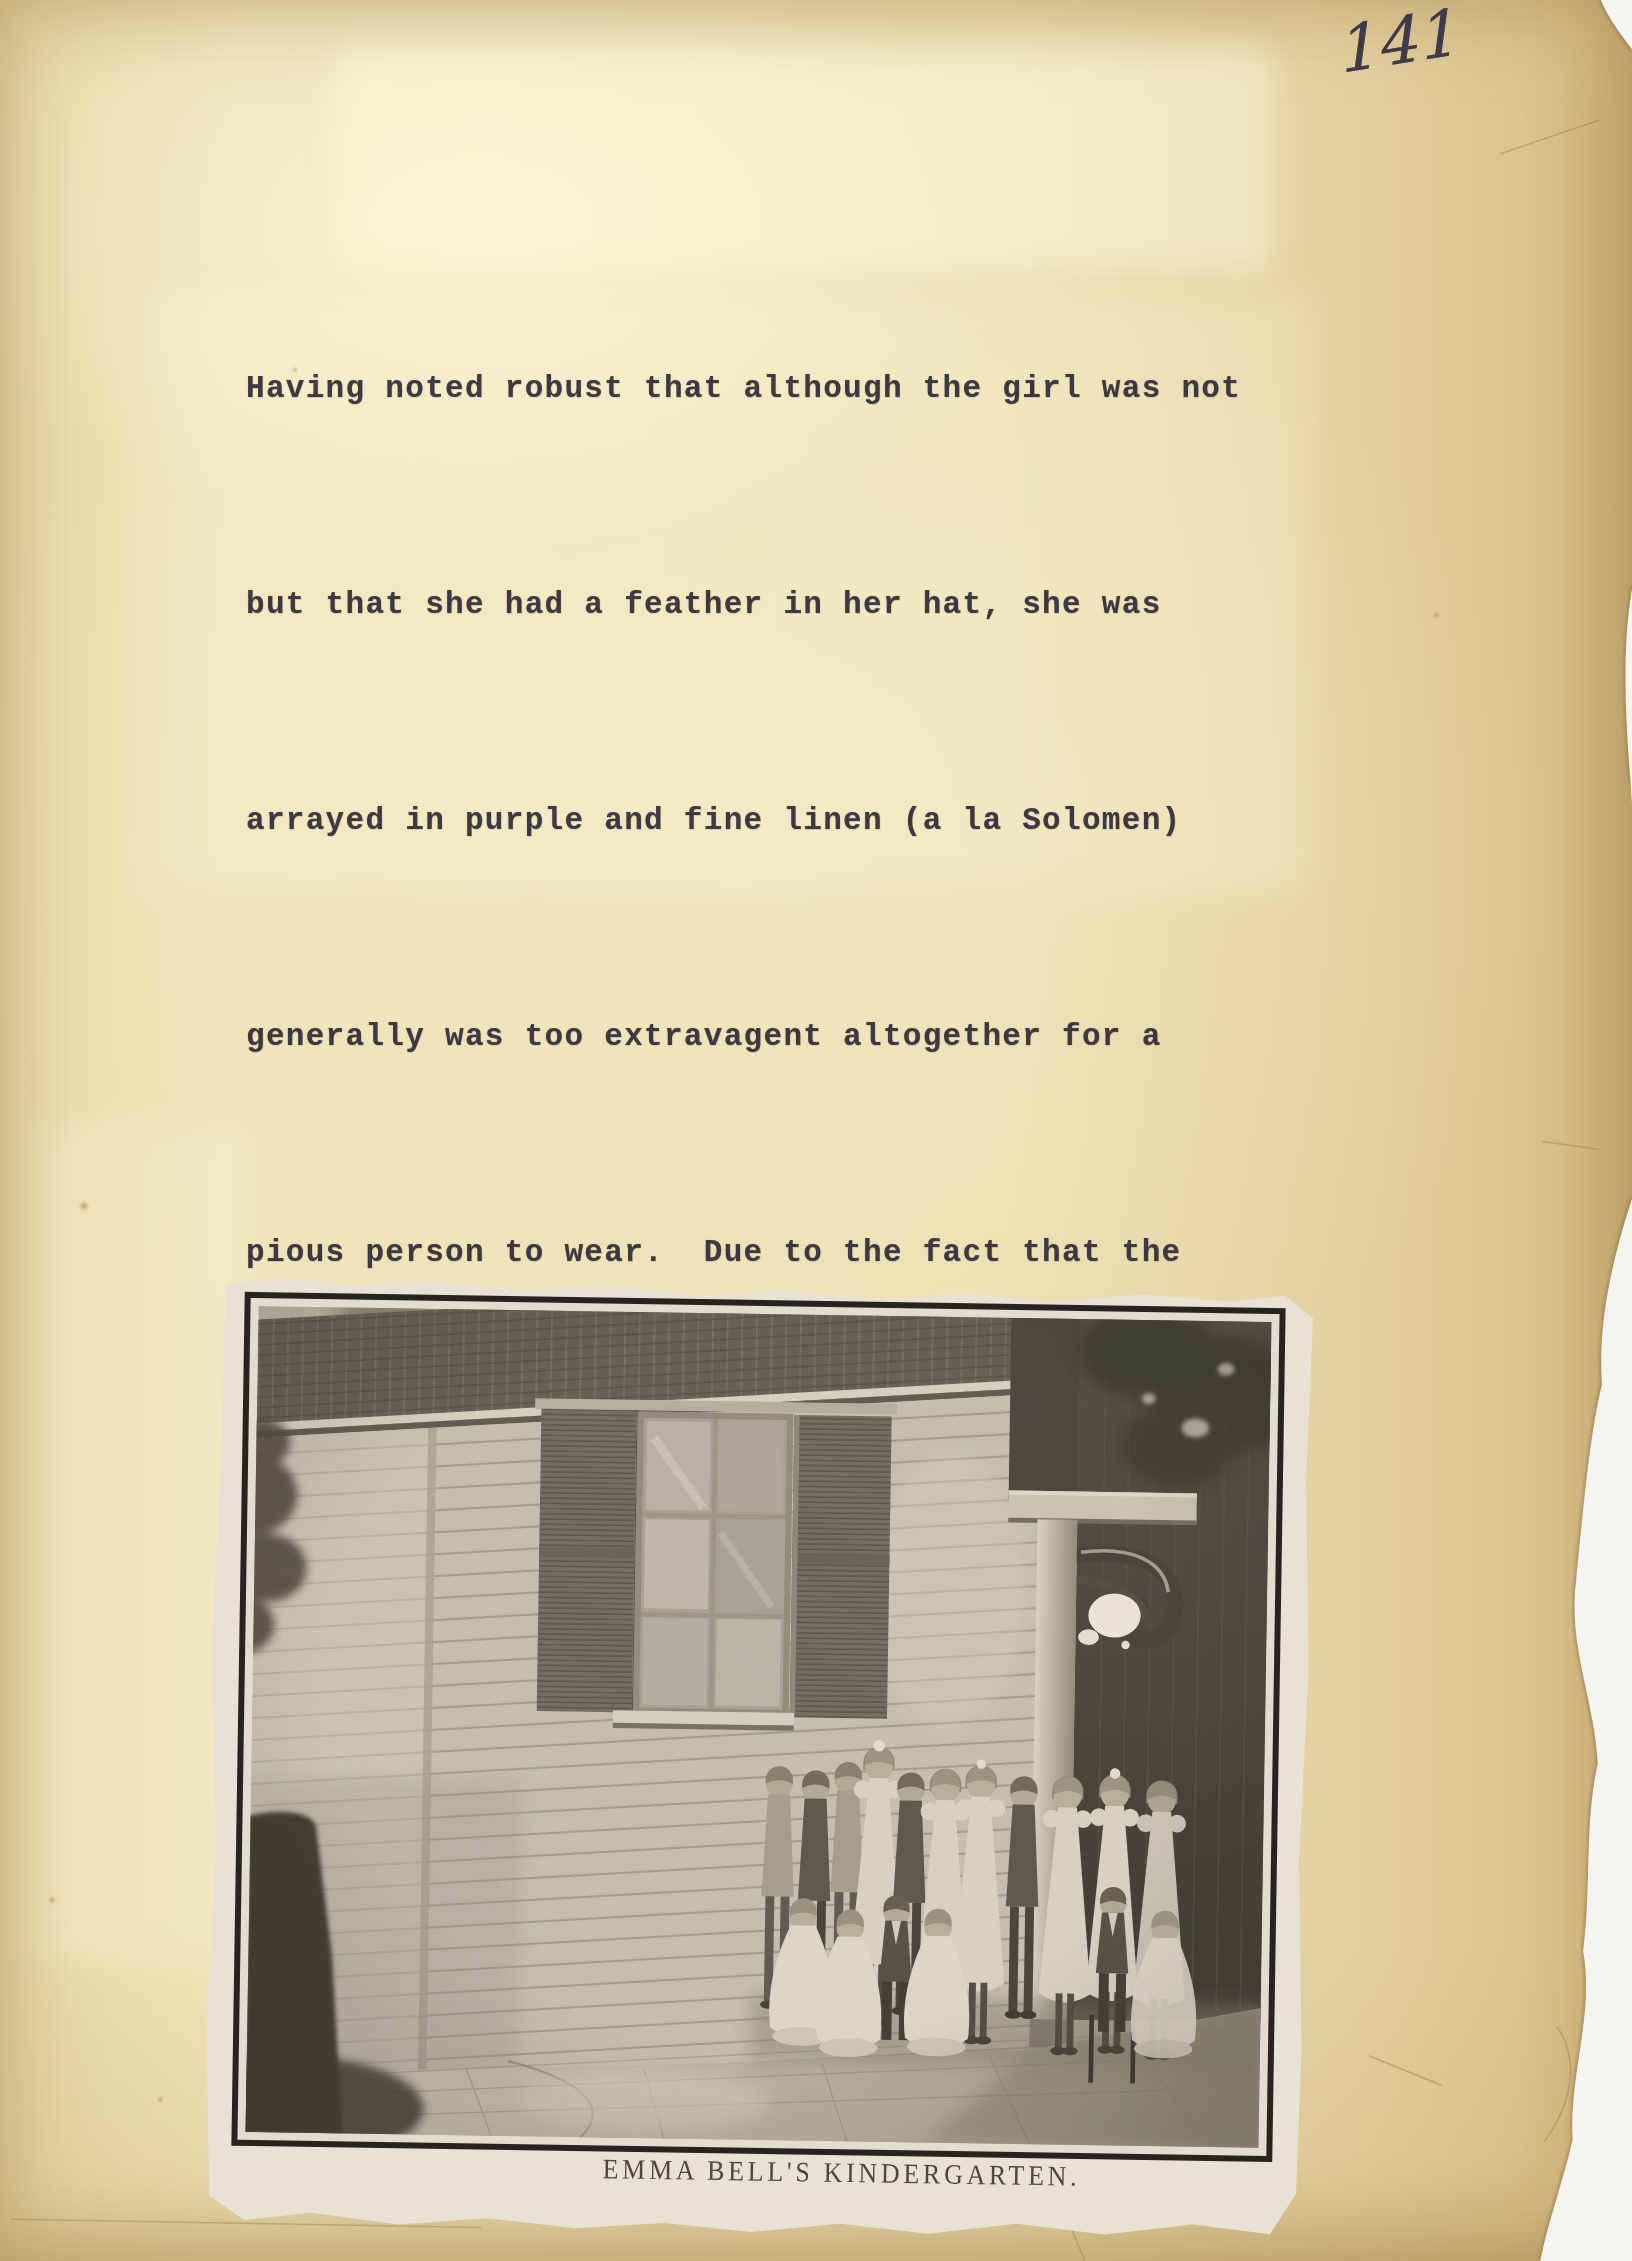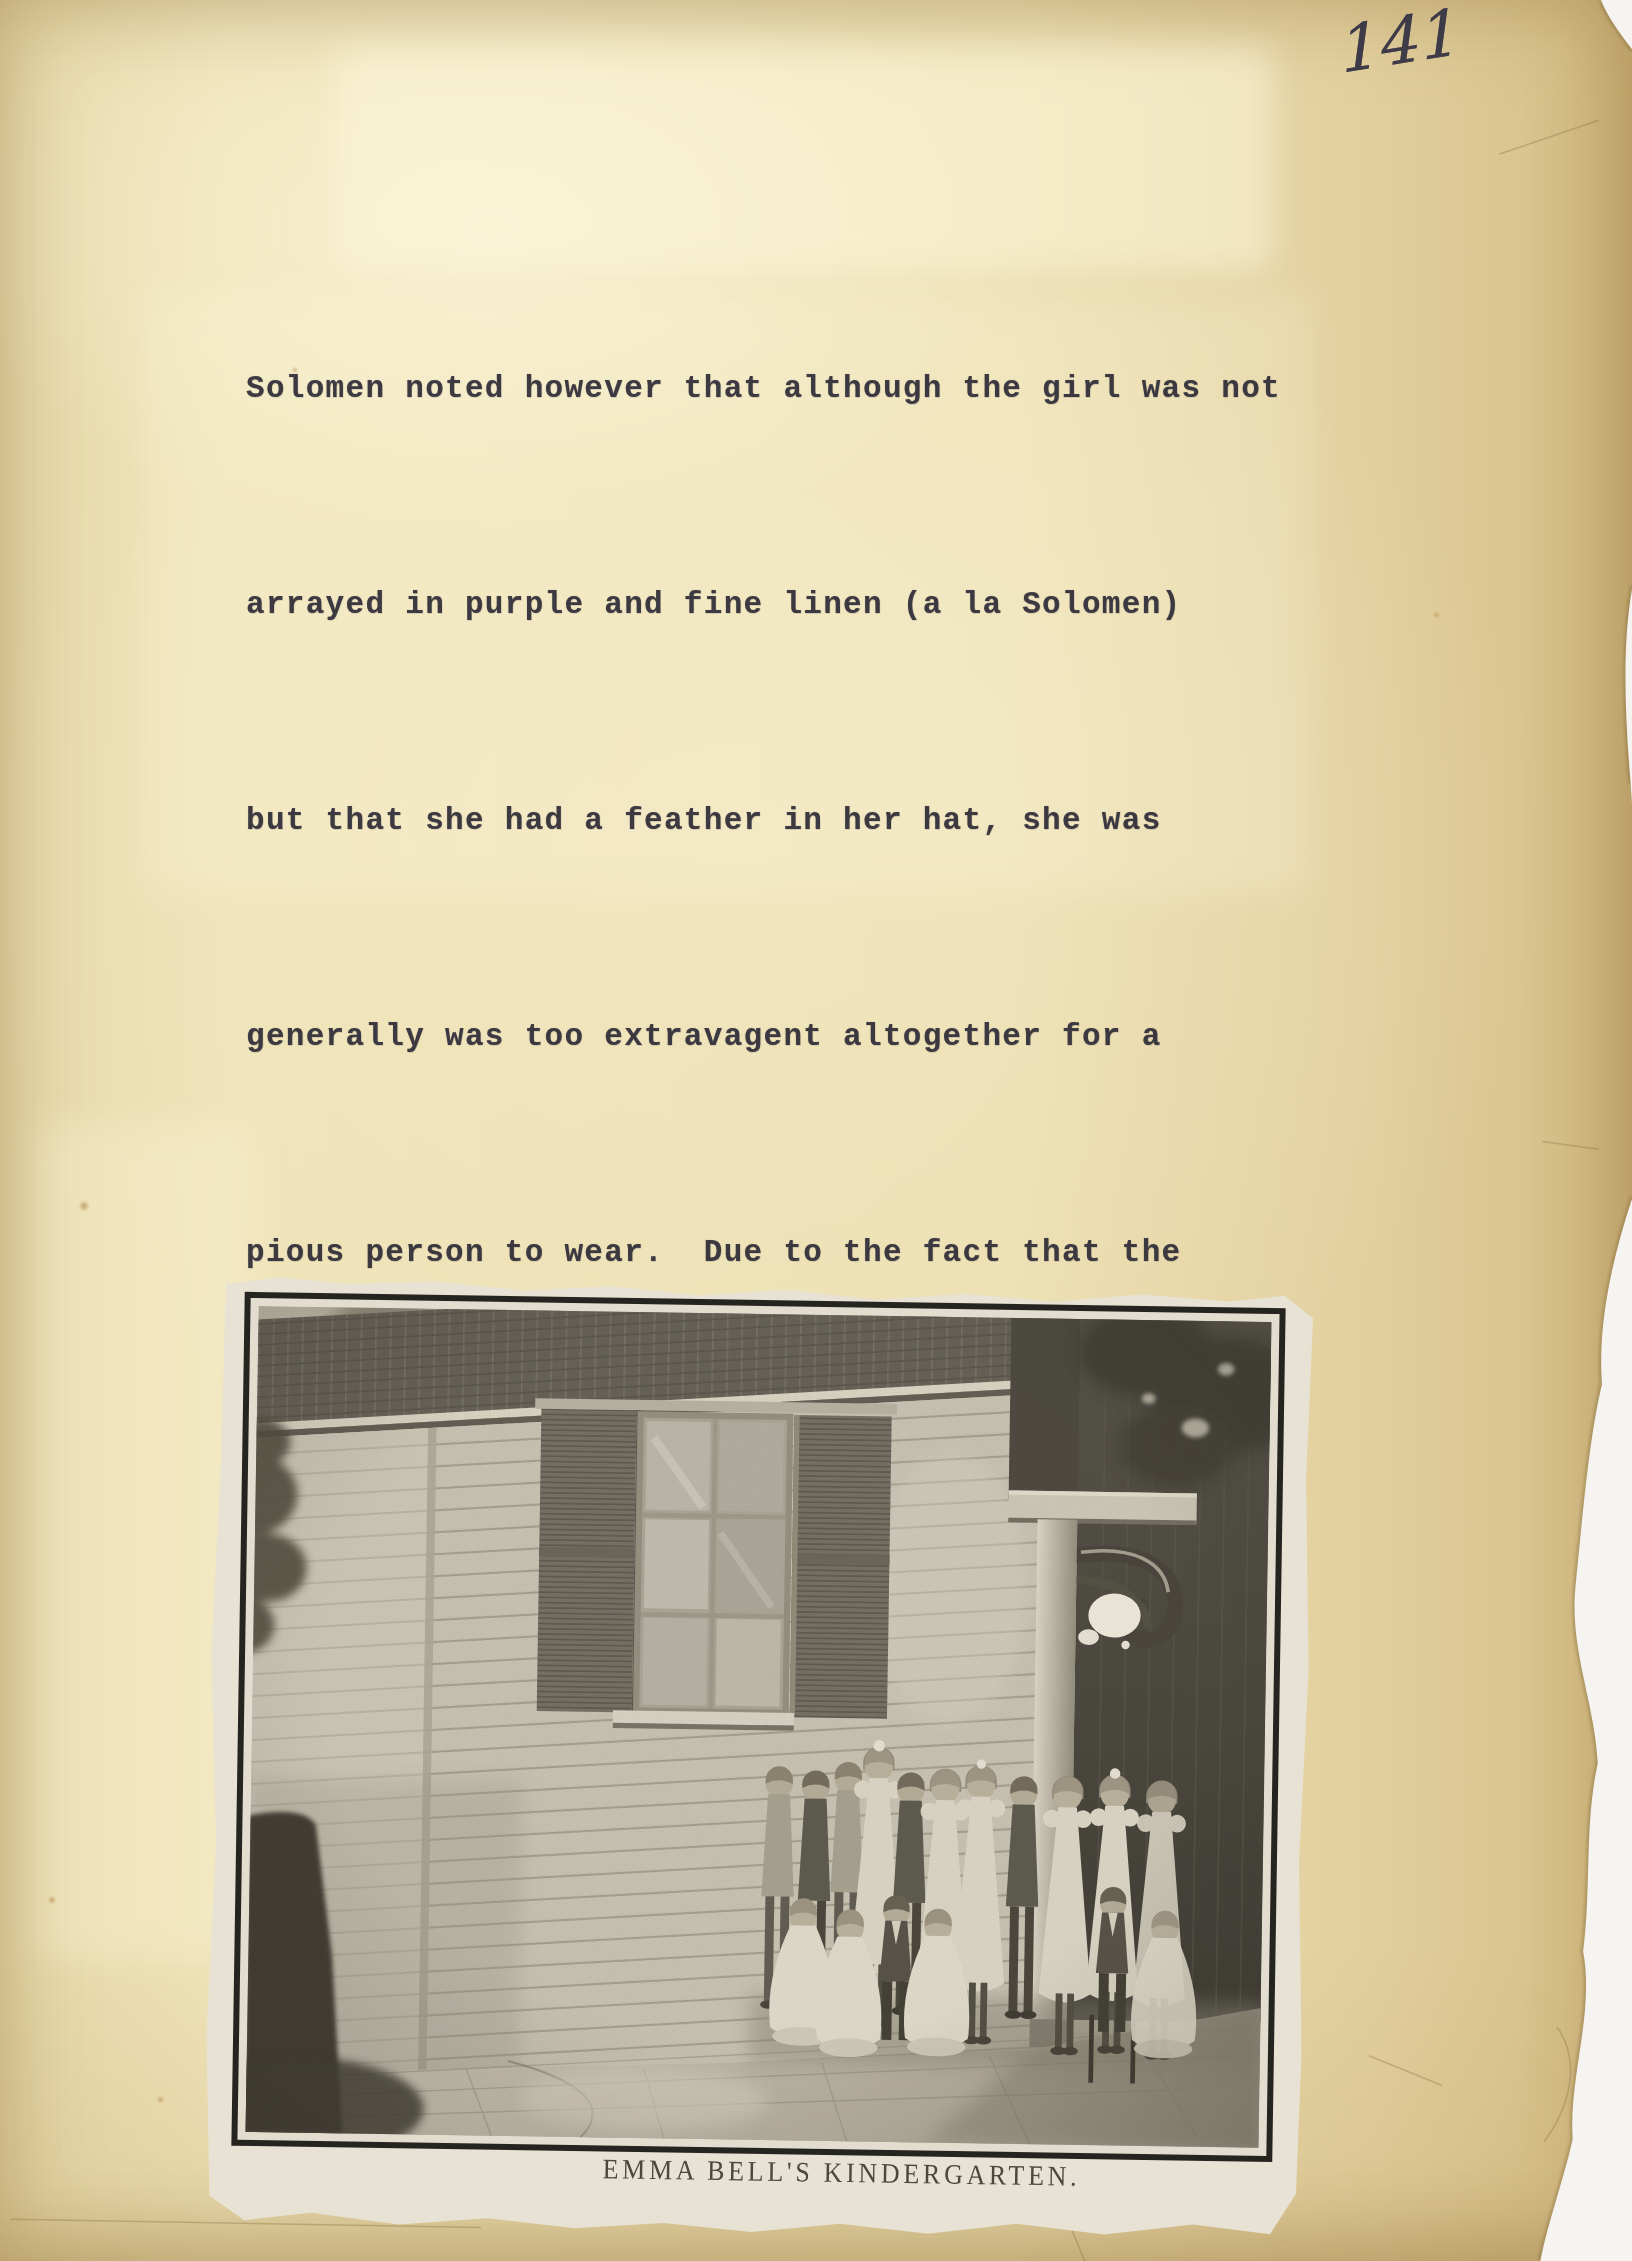--- a/index.html
+++ b/index.html
@@ -63,23 +63,23 @@
   <div class="ghost g3"></div>
   <div class="fox" style="left:78px;top:1201px;width:11.5px;height:10.4px;"></div>
   <div class="fox" style="left:48px;top:1896px;width:8.4px;height:7.8px;"></div>
   <div class="fox" style="left:157px;top:2096px;width:7.3px;height:6.8px;"></div>
   <div class="fox" style="left:292px;top:367px;width:6.3px;height:6.3px;"></div>
   <div class="fox" style="left:1433px;top:612px;width:6.8px;height:6.3px;"></div>
 
   <div class="pagenum">141</div>
 
   <div class="typing">
-    <div>Solomen noted however that although the girl was not</div>
+    <div>Having noted robust that although the girl was not</div>
+    <div>but that she had a feather in her hat, she was</div>
     <div>arrayed in purple and fine linen (a la Solomen)</div>
-    <div>but that she had a feather in her hat, she was</div>
     <div>generally was too extravagent altogether for a</div>
     <div>pious person to wear.  Due to the fact that the</div>
     <div>descendants of the door keeper resemble him; that</div>
     <div>they are young and robust and quick to resent an</div>
     
     
     
     
     
     

